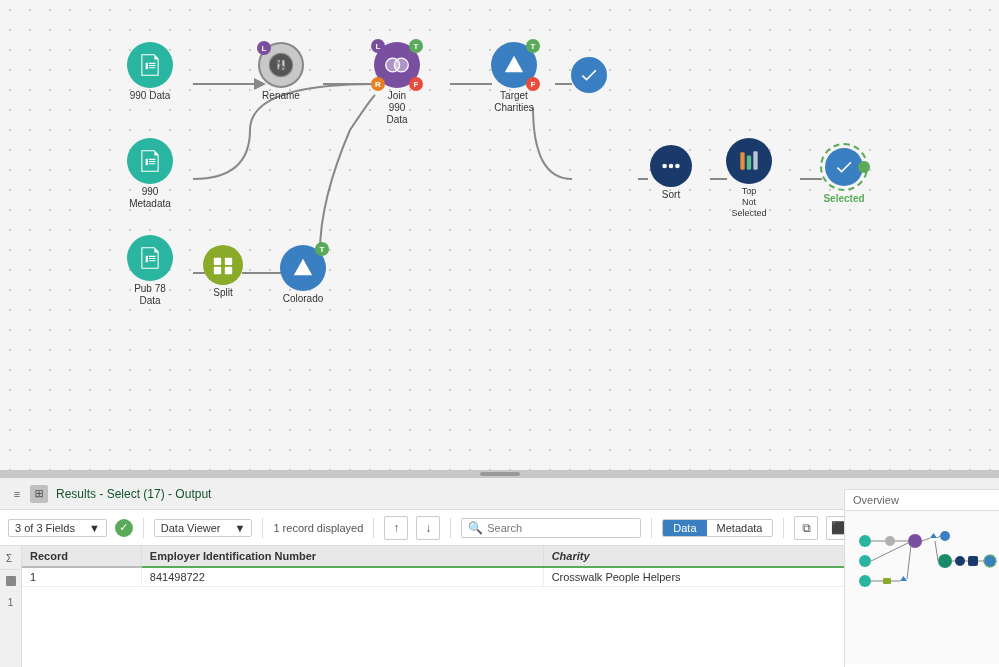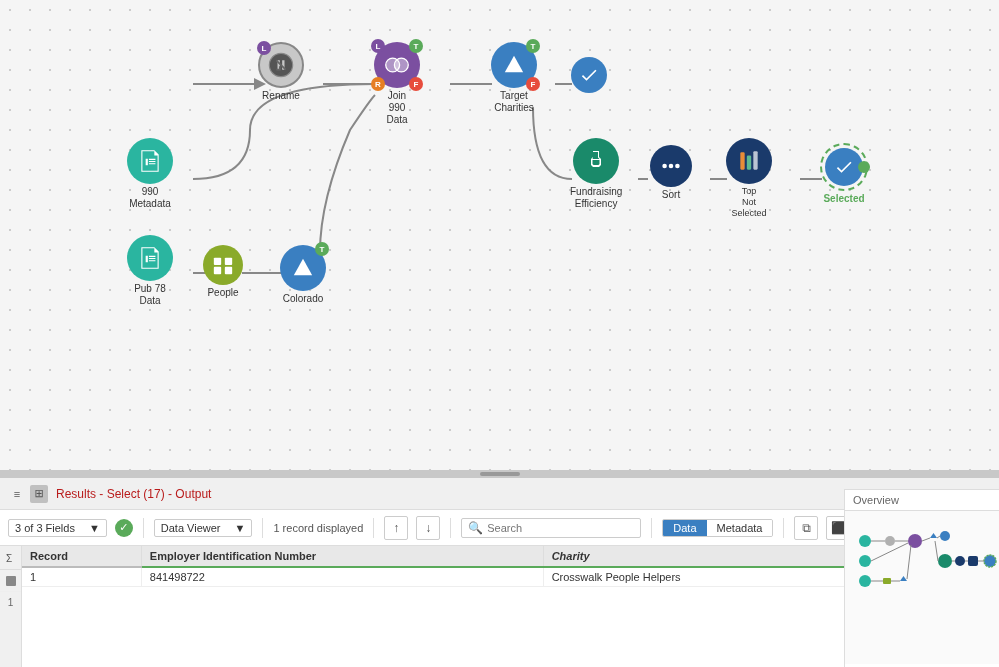--- a/index.html
+++ b/index.html
@@ -273,20 +273,28 @@
     <line x1="242" y1="273" x2="282" y2="273" stroke="#888" stroke-width="2"></line>
 
     <path d="M 320 252 Q 320 200 350 130 Q 370 100 375 95" stroke="#888" stroke-width="2" fill="none"></path>
     <defs>
       <marker id="arrow" markerWidth="6" markerHeight="6" refX="3" refY="3" orient="auto">
         <path d="M0,0 L0,6 L6,3 z" fill="#888"></path>
       </marker>
     </defs>
   </svg>
 
+  <div class="node" style="left:127px;top:42px;">
+    <div class="node-icon" style="background:#2ab5a0;">
+      <svg width="26" height="26" viewBox="0 0 24 24" fill="white">
+          <path d="M4 2h12l4 4v16H4V2zm8 1H5v18h14V7h-3V3h-4zm-1 9h6v1h-6v-1zm0 2h6v1h-6v-1zm0-4h6v1h-6v-1zm-3 0h2v6H8V10z"></path>
+        </svg>
+    </div>
+    <div class="node-label">990 Data</div>
+  </div>
 
   <div class="node" style="left:258px;top:42px;">
     <div class="node-icon" style="background:#c8c8c8;border:2px solid #888;">
       <div class="node-badge badge-L">L</div>
       <svg width="28" height="28" viewBox="0 0 24 24" fill="#555">
           <path d="M12 2C6.48 2 2 6.48 2 12s4.48 10 10 10 10-4.48 10-10S17.52 2 12 2zm-1 14H9V8h2v8zm4 0h-2V8h2v8z"></path>
           <circle cx="12" cy="12" r="10" fill="none" stroke="#888" stroke-width="1"></circle>
           <path d="M8 8l8 8M8 16h3v-3" fill="none" stroke="#666" stroke-width="1.5"></path>
         </svg>
     </div>
@@ -329,29 +337,20 @@
 
   <div class="node" style="left:571px;top:57px;">
     <div class="node-icon" style="background:#3a7fc1;width:36px;height:36px;">
       <svg width="20" height="20" viewBox="0 0 24 24" fill="white">
           <path d="M9 16.17L4.83 12l-1.42 1.41L9 19 21 7l-1.41-1.41L9 16.17z"></path>
         </svg>
     </div>
     <div class="node-label"></div>
   </div>
 
-  <div class="node" style="left:570px;top:138px;">
-    <div class="node-icon" style="background:#1a8a6a;">
-      <svg width="24" height="24" viewBox="0 0 24 24" fill="white">
-          <path d="M9 2v6l-2 2v6l2 2h6l2-2v-6l-2-2V2H9zm1 1h4v5.5l1.5 1.5v5l-1 1h-5l-1-1v-5L9 8.5V3z"></path>
-          <path d="M7 10h10v1H7z"></path>
-        </svg>
-    </div>
-    <div class="node-label">Fundraising<br>Efficiency</div>
-  </div>
 
   <div class="node" style="left:650px;top:145px;">
     <div class="node-icon" style="background:#1a3a6b;width:42px;height:42px;">
       <svg width="22" height="22" viewBox="0 0 24 24" fill="white">
         <circle cx="5" cy="12" r="2.5"></circle>
           <circle cx="12" cy="12" r="2.5"></circle>
           <circle cx="19" cy="12" r="2.5"></circle>
       </svg>
     </div>
     <div class="node-label">Sort</div>
@@ -391,21 +390,21 @@
 
   <div class="node" style="left:203px;top:245px;">
     <div class="node-icon" style="background:#8aaa2a;width:40px;height:40px;">
       <svg width="22" height="22" viewBox="0 0 24 24" fill="white">
         <rect x="2" y="4" width="8" height="8" rx="1"></rect>
         <rect x="14" y="4" width="8" height="8" rx="1"></rect>
         <rect x="2" y="14" width="8" height="8" rx="1"></rect>
         <rect x="14" y="14" width="8" height="8" rx="1"></rect>
       </svg>
     </div>
-    <div class="node-label">People</div>
+    <div class="node-label">Split</div>
   </div>
 
   <div class="node" style="left:280px;top:245px;">
     <div class="node-icon" style="background:#3a7fc1;position:relative;">
       <div class="node-badge badge-T">T</div>
       <svg width="22" height="22" viewBox="0 0 24 24" fill="white">
           <polygon points="12,2 22,20 2,20"></polygon>
         </svg>
     </div>
     <div class="node-label">Colorado</div>
@@ -416,21 +415,21 @@
   <div id="divider-handle"></div>
 </div>
 
 <div id="results-panel">
   <div id="results-header">
 
     <div style="display:flex;align-items:center;gap:4px;">
       <div class="side-icon">≡</div>
       <div class="side-icon active">⊞</div>
     </div>
-    <span style="font-size:12px;color:#b91c1c;flex:1;">Results - Select (17) - Output</span>
+    <span style="font-size:12px;color:#14532d;flex:1;">Results - Select (17) - Output</span>
     <div class="side-icon" style="font-size:10px;">▼</div>
     <div class="side-icon" style="font-size:10px;">⧉</div>
   </div>
 
   <div id="results-toolbar">
     <button class="toolbar-btn">
       <span>3 of 3 Fields</span>
       <span>▼</span>
     </button>
     <div style="width:18px;height:18px;background:#5aaa5a;border-radius:50%;display:flex;align-items:center;justify-content:center;color:white;font-size:11px;">✓</div>

